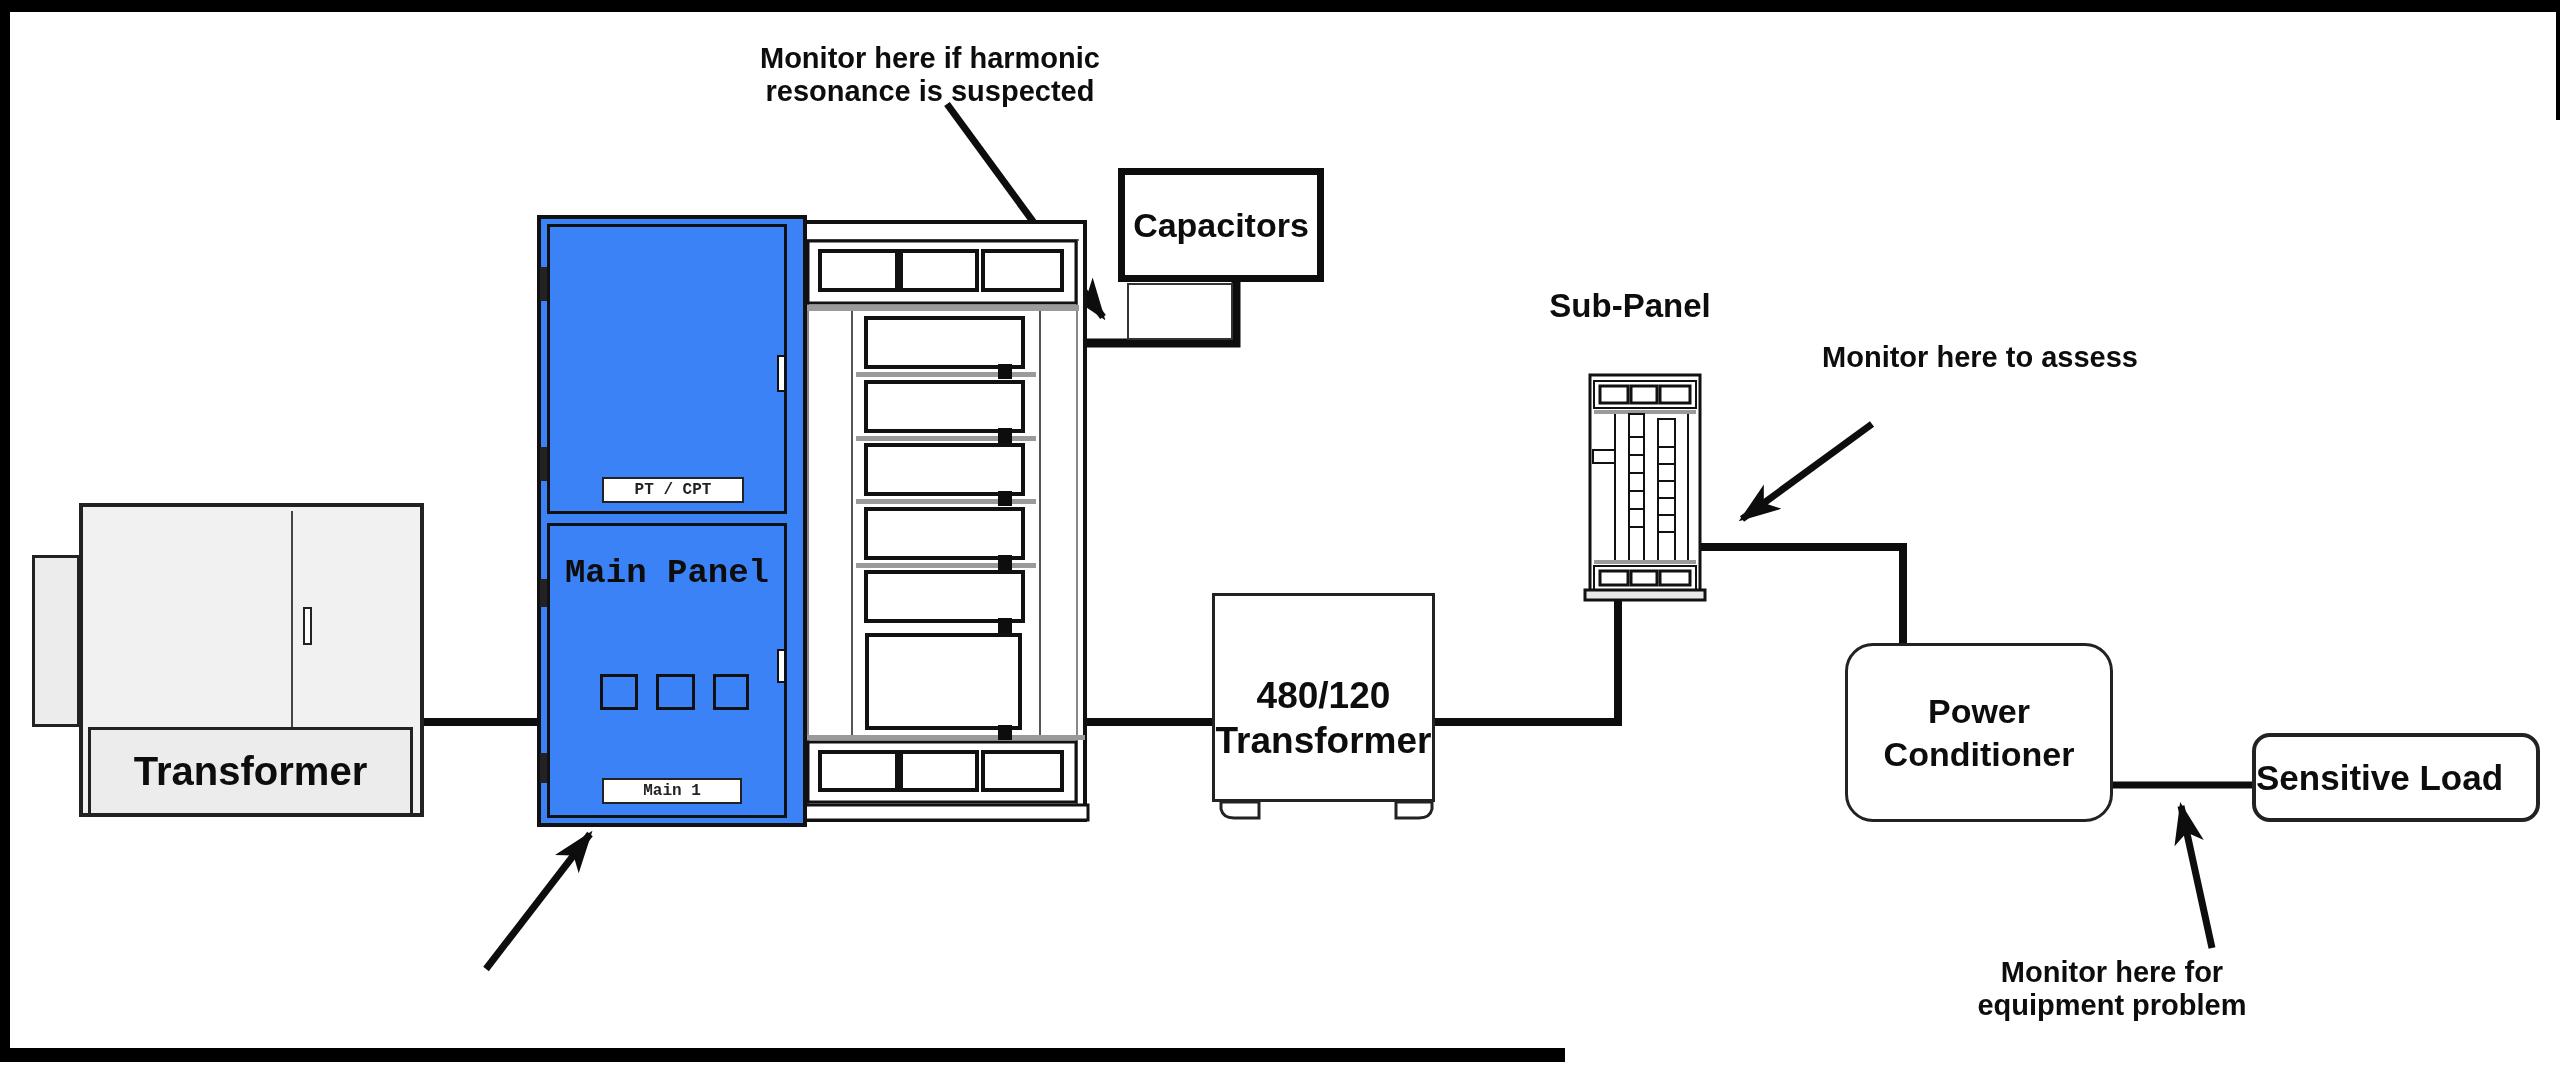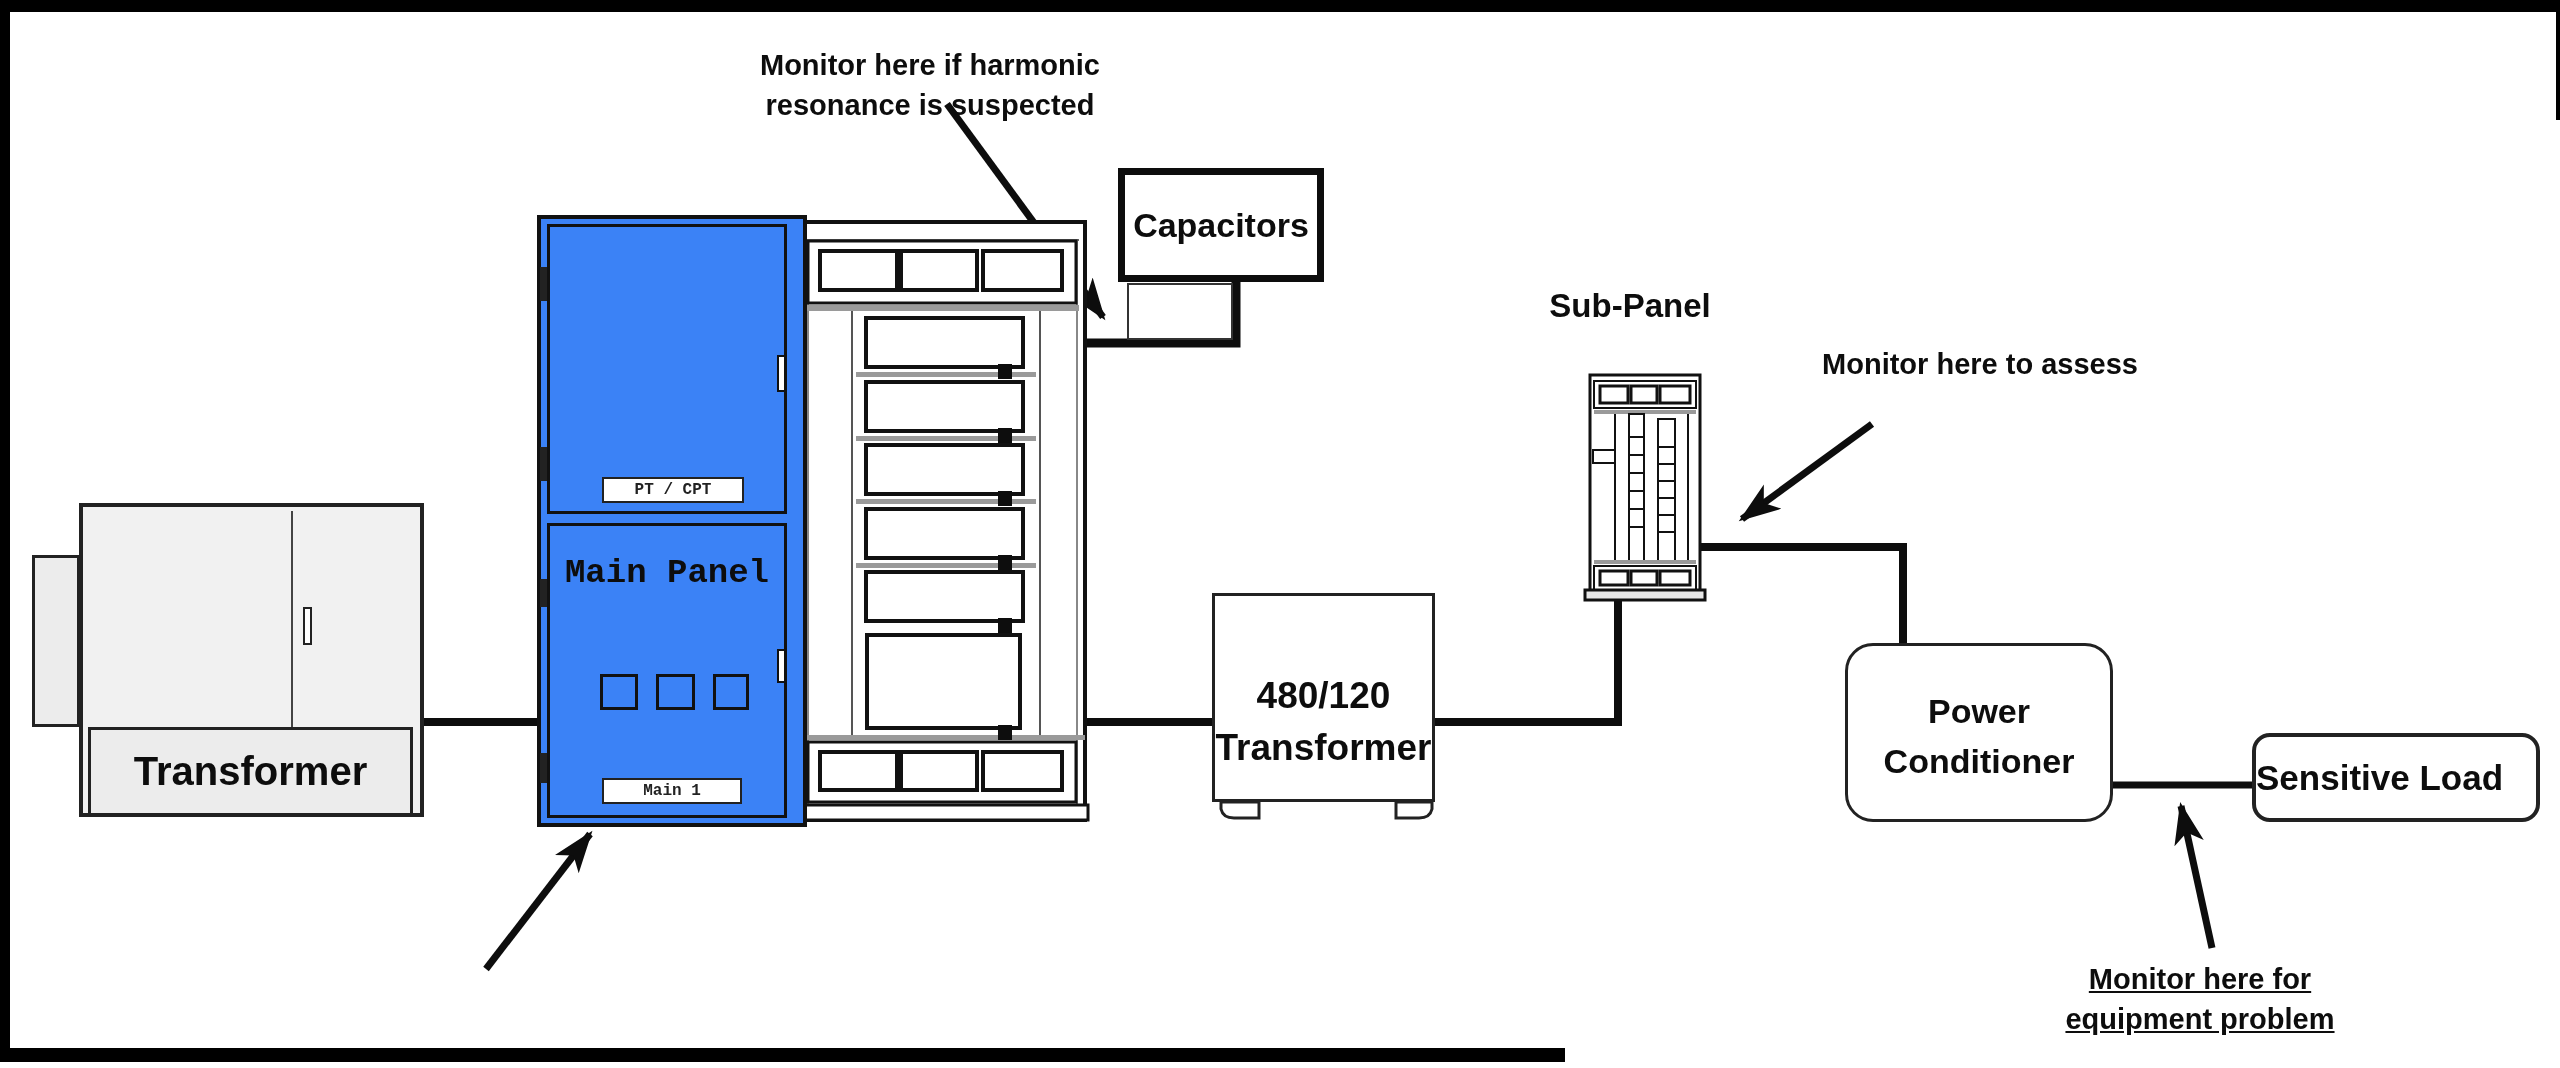--- a/index.html
+++ b/index.html
@@ -5,21 +5,21 @@
   html,body{margin:0;padding:0;background:#fff;}
   #canvas{position:relative;width:2560px;height:1068px;background:#fff;overflow:hidden;
           font-family:"Liberation Sans", sans-serif;}
   .abs{position:absolute;box-sizing:border-box;}
   .bar{background:#000;}
   .lbl{font-weight:bold;color:#0d0d0d;text-align:center;line-height:1.12;}
   .ann{font-weight:bold;color:#0d0d0d;text-align:center;font-size:29px;line-height:33px;white-space:nowrap;}
   .plate{border:2px solid #222;background:#fff;display:flex;align-items:center;justify-content:center;
          font-weight:bold;color:#222;}
   svg{position:absolute;left:0;top:0;}
-  .line2{display:block;margin-top:7px;}
+  .line2{display:block;}
 </style>
 </head>
 <body>
 
 <div id="canvas">
 
   <svg width="2560" height="1068" viewBox="0 0 2560 1068">
     <defs>
       <marker id="ah" markerUnits="userSpaceOnUse" markerWidth="46" markerHeight="36" refX="38" refY="15" orient="auto">
         <path d="M42,15 L0,0 L11,15 L0,30 Z" fill="#0d0d0d"></path>
@@ -205,21 +205,21 @@
 
   <div class="abs ann" style="left:680px;top:42px;width:500px;">
     <span class="line2">Monitor here if harmonic</span>
     <span class="line2">resonance is suspected</span>
   </div>
 
   <div class="abs ann" style="left:1730px;top:341px;width:500px;">
     <span class="line2">Monitor here to assess</span>
   </div>
 
-  <div class="abs ann" style="left:1950px;top:956px;width:500px;text-decoration:underline;">
+  <div class="abs ann" style="left:1862px;top:956px;width:500px;">
     <span class="line2">Monitor here for</span>
     <span class="line2">equipment problem</span>
   </div>
 
 
   <div class="abs bar" style="left:0;top:0;width:2560px;height:12px;"></div>
   <div class="abs bar" style="left:0;top:0;width:10px;height:1062px;"></div>
   <div class="abs bar" style="left:0;top:1048px;width:1565px;height:14px;"></div>
   <div class="abs bar" style="left:2556px;top:0;width:4px;height:120px;"></div>
 

